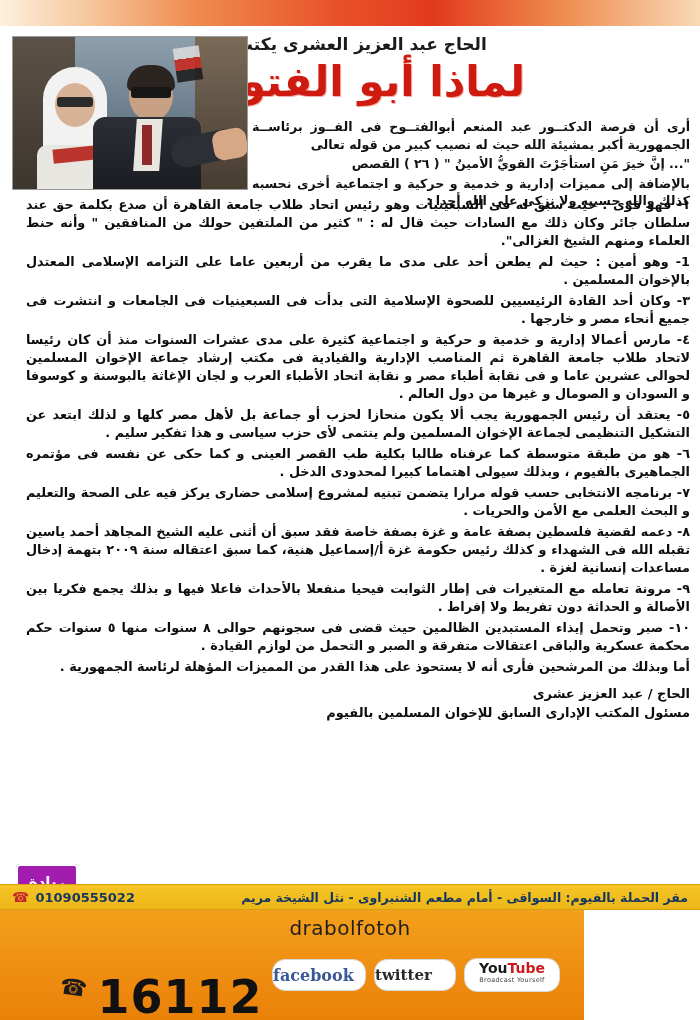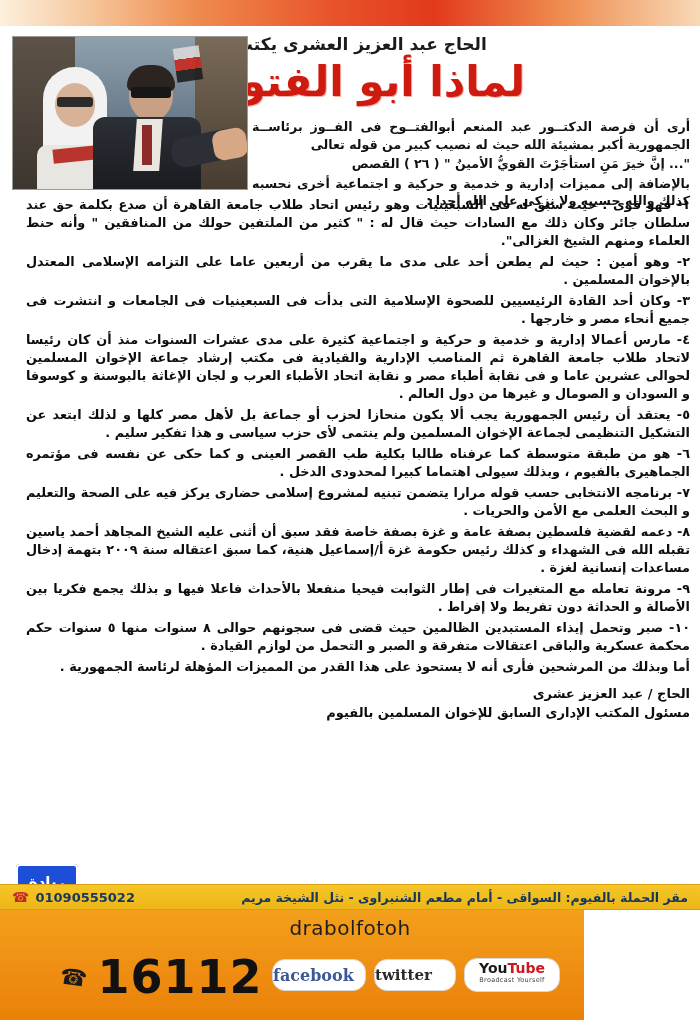--- a/index.html
+++ b/index.html
@@ -83,21 +83,21 @@
     text-align:justify;
   }
   .sig{
     margin-top:8px;text-align:right;
     font-size:13px;font-weight:bold;color:#0d0d0d;line-height:19px;
   }
 
   
   .riada{
     position:absolute;left:16px;bottom:120px;width:62px;height:36px;
-    background:#1d4ed8;border-radius:4px;
+    background:#a21caf;border-radius:4px;
     display:flex;align-items:center;justify-content:center;
     box-shadow:0 0 0 2px #fff inset;
   }
   .riada span{color:#fff;font-size:15px;font-weight:bold;letter-spacing:0;}
   .riada .subline{position:absolute;bottom:2px;left:0;width:100%;text-align:center;font-size:6px;color:#d9f3ff;}
 
   
   .yellowbar{
     position:absolute;left:0;bottom:110px;width:700px;height:26px;
     background:linear-gradient(180deg,#f6c527 0%,#edb618 100%);
@@ -117,21 +117,21 @@
     background:linear-gradient(180deg,#f3a01c 0%,#ef8e12 55%,#e98108 100%);
   }
   .fb-handle{
     position:absolute;left:0;top:6px;width:700px;text-align:center;
     font-size:20px;color:#1e1e1e;letter-spacing:.5px;
   }
   .hotline{
     position:absolute;left:60px;top:44px;display:flex;align-items:center;gap:10px;direction:ltr;
   }
   .hotline .tel{font-size:22px;color:#1a1a1a;transform:rotate(8deg);}
-  .hotline .num{font-size:46px;font-weight:bold;color:#111;letter-spacing:1px;line-height:46px;}
+  .hotline .num{font-size:46px;font-weight:bold;color:#111;letter-spacing:1px;line-height:46px;margin-top:20px;}
   .socials{
     position:absolute;right:24px;top:48px;display:flex;gap:8px;align-items:center;direction:ltr;
   }
   .s-btn{
     background:#fff;border-radius:13px;display:flex;align-items:center;justify-content:flex-start;
     border:1px solid #d8d8d8;
   }
   .s-fb{width:92px;height:30px;}
   .s-fb .lbl{color:#3b5998;font-size:16px;font-weight:bold;font-family:"DejaVu Serif",serif;}
   .s-tw{width:80px;height:30px;}
@@ -177,21 +177,21 @@
   </div>
 
   <div class="article bodytext">
     <p>أرى أن فرصة الدكتــور عبد المنعم أبوالفتــوح فى الفــوز برئاســة الجمهورية أكبر بمشيئة الله حيث له نصيب كبير من قوله تعالى</p>
     <p class="quran">"... إنَّ خيرَ مَنِ استأجَرْتَ القويُّ الأمينُ " ( ٢٦ ) القصص</p>
     <p>بالإضافة إلى مميزات إدارية و خدمية و حركية و اجتماعية أخرى نحسبه كذلك والله حسيبه ولا نزكى على الله أحدا :</p>
   </div>
 
   <div class="lowerbody">
     <p>١- فهو قوى : حيث سبق له فى السبعينيات وهو رئيس اتحاد طلاب جامعة القاهرة أن صدع بكلمة حق عند سلطان جائر وكان ذلك مع السادات حيث قال له : " كثير من الملتفين حولك من المنافقين " وأنه حنط العلماء ومنهم الشيخ الغزالى".</p>
-    <p>٢- وهو أمين : حيث لم يطعن أحد على مدى ما يقرب من أربعين عاما على التزامه الإسلامى المعتدل بالإخوان المسلمين .</p>
+    <p>1- وهو أمين : حيث لم يطعن أحد على مدى ما يقرب من أربعين عاما على التزامه الإسلامى المعتدل بالإخوان المسلمين .</p>
     <p>٣- وكان أحد القادة الرئيسيين للصحوة الإسلامية التى بدأت فى السبعينيات فى الجامعات و انتشرت فى جميع أنحاء مصر و خارجها .</p>
     <p>٤- مارس أعمالا إدارية و خدمية و حركية و اجتماعية كثيرة على مدى عشرات السنوات منذ أن كان رئيسا لاتحاد طلاب جامعة القاهرة ثم المناصب الإدارية والقيادية فى مكتب إرشاد جماعة الإخوان المسلمين لحوالى عشرين عاما و فى نقابة أطباء مصر و نقابة اتحاد الأطباء العرب و لجان الإغاثة بالبوسنة و كوسوفا و السودان و الصومال و غيرها من دول العالم .</p>
     <p>٥- يعتقد أن رئيس الجمهورية يجب ألا يكون منحازا لحزب أو جماعة بل لأهل مصر كلها و لذلك ابتعد عن التشكيل التنظيمى لجماعة الإخوان المسلمين ولم ينتمى لأى حزب سياسى و هذا تفكير سليم .</p>
     <p>٦- هو من طبقة متوسطة كما عرفناه طالبا بكلية طب القصر العينى و كما حكى عن نفسه فى مؤتمره الجماهيرى بالفيوم ، وبذلك سيولى اهتماما كبيرا لمحدودى الدخل .</p>
     <p>٧- برنامجه الانتخابى حسب قوله مرارا يتضمن تبنيه لمشروع إسلامى حضارى يركز فيه على الصحة والتعليم و البحث العلمى مع الأمن والحريات .</p>
     <p>٨- دعمه لقضية فلسطين بصفة عامة و غزة بصفة خاصة فقد سبق أن أثنى عليه الشيخ المجاهد أحمد ياسين تقبله الله فى الشهداء و كذلك رئيس حكومة غزة أ/إسماعيل هنية، كما سبق اعتقاله سنة ٢٠٠٩ بتهمة إدخال مساعدات إنسانية لغزة .</p>
     <p>٩- مرونة تعامله مع المتغيرات فى إطار الثوابت فيحيا منفعلا بالأحداث فاعلا فيها و بذلك يجمع فكريا بين الأصالة و الحداثة دون تفريط ولا إفراط .</p>
     <p>١٠- صبر وتحمل إيذاء المستبدين الظالمين حيث قضى فى سجونهم حوالى ٨ سنوات منها ٥ سنوات حكم محكمة عسكرية والباقى اعتقالات متفرقة و الصبر و التحمل من لوازم القيادة .</p>
     <p>أما وبذلك من المرشحين فأرى أنه لا يستحوذ على هذا القدر من المميزات المؤهلة لرئاسة الجمهورية .</p>
     <div class="sig">

